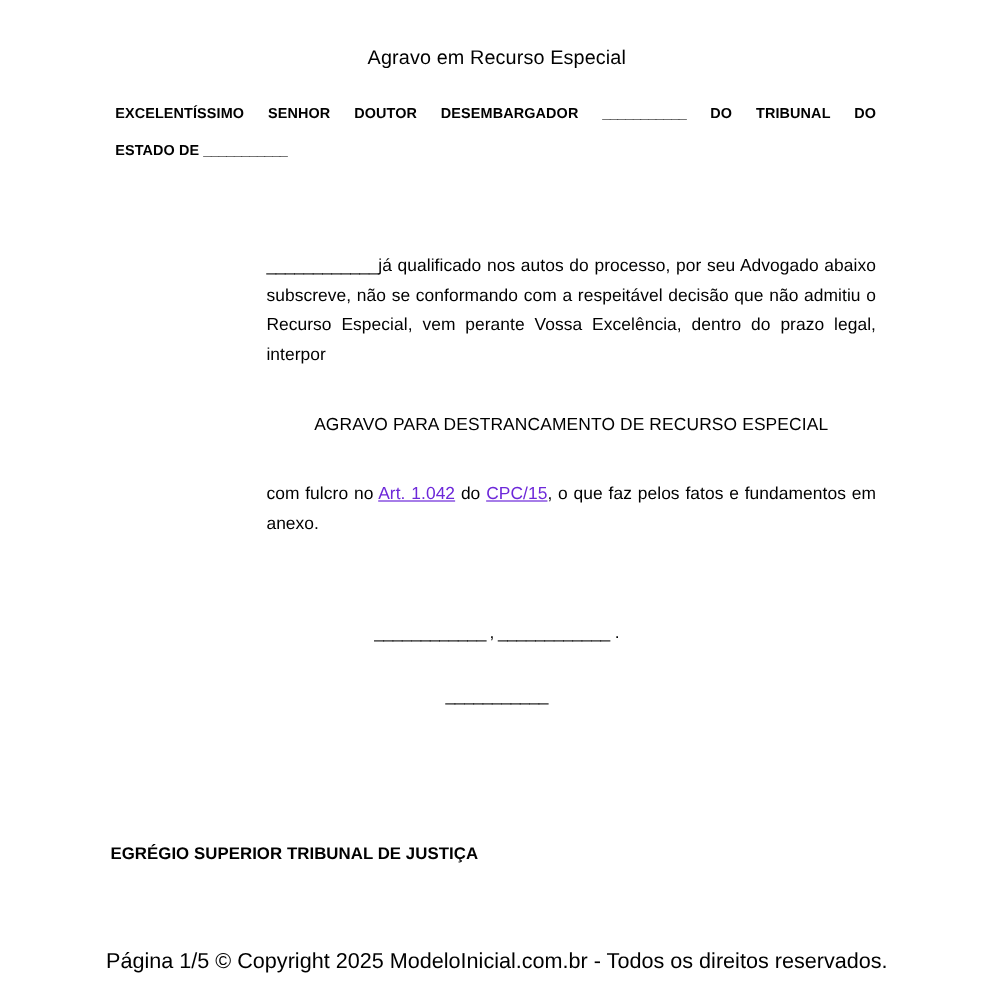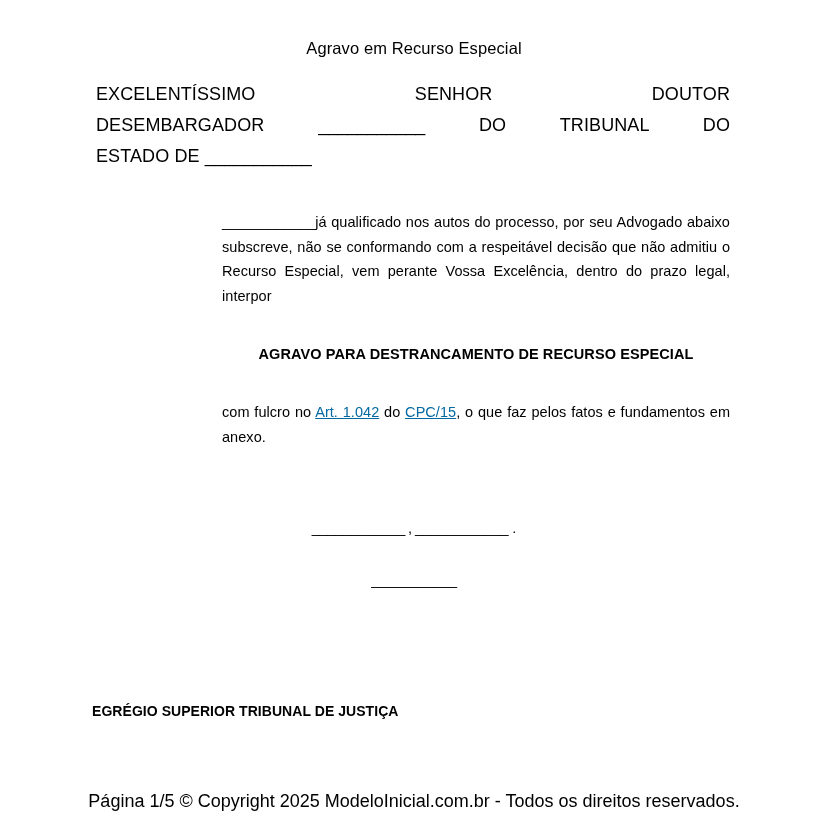--- a/index.html
+++ b/index.html
@@ -34,25 +34,26 @@
     font-weight: 400;
     letter-spacing: 0.1px;
   }
 
   
   .address-block {
     position: absolute;
     left: 96px;
     top: 79px;
     width: 634px;
-    font-size: 18px;
+    font-size: 12px;
     line-height: 31px;
     text-align: justify;
     text-align-last: left;
     letter-spacing: 0.1px;
+    font-weight: bold;
   }
   .address-block .ln {
     display: block;
   }
   .address-block .justified-line {
     display: block;
     text-align: justify;
     text-align-last: justify;
   }
 
@@ -92,28 +93,28 @@
   p.para + p.para {
     margin-top: 19px;
   }
   .para-gap-lg { margin-top: 36px !important; }
 
   
   .center-heading {
     margin: 0;
     font-size: 14.5px;
     line-height: 20px;
-    font-weight: 700;
+    font-weight: 400;
     text-align: center;
     letter-spacing: 0.1px;
   }
 
   
   a.doclink {
-    color: #0369a1;
+    color: #6d28d9;
     text-decoration: underline;
   }
 
   
   .blank {
     font-family: "Liberation Sans", sans-serif;
     letter-spacing: -0.3px;
     white-space: nowrap;
   }
 

